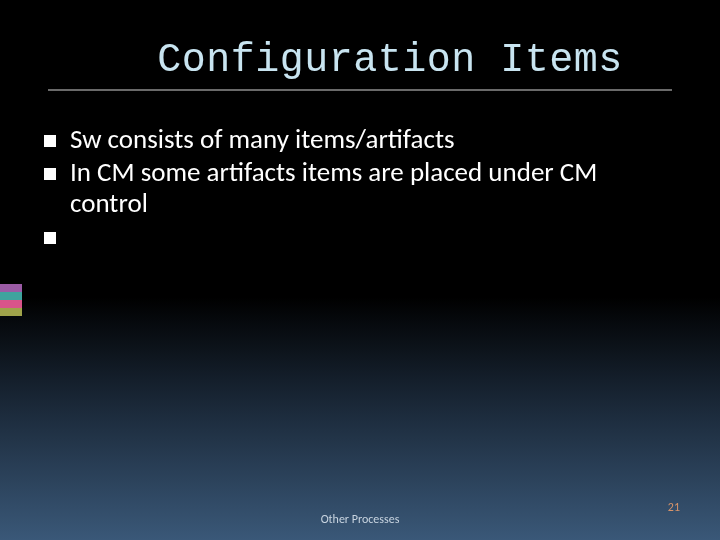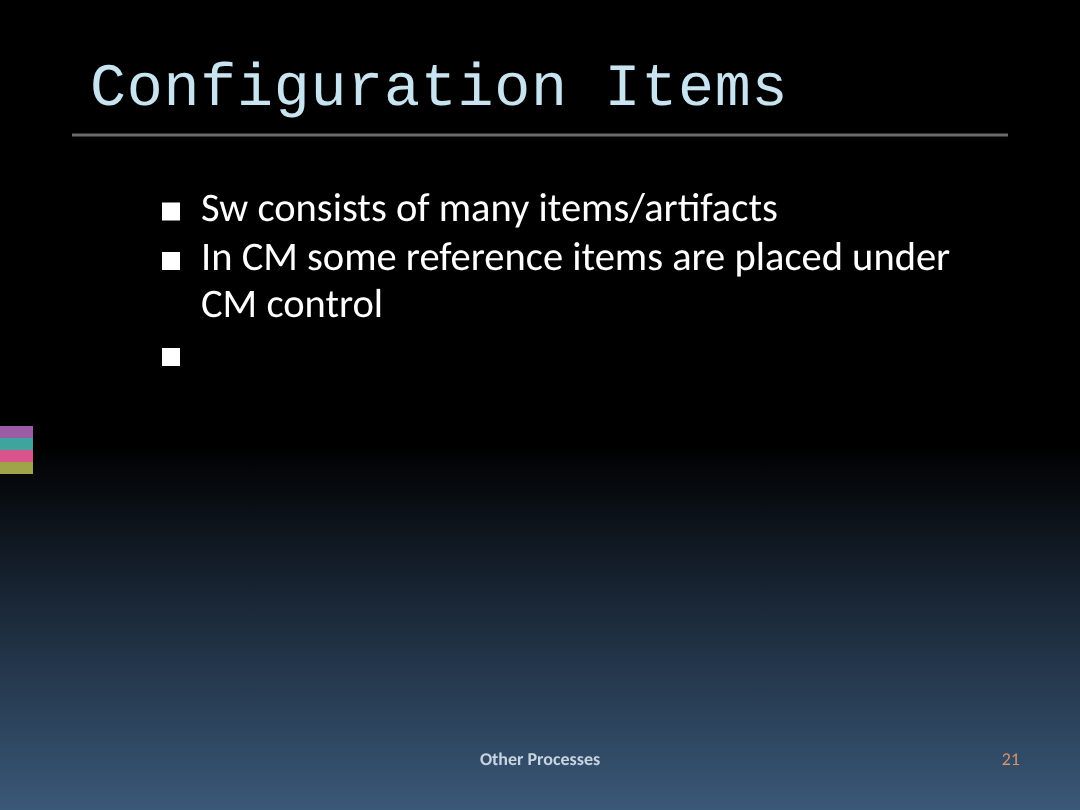--- a/index.html
+++ b/index.html
@@ -12,28 +12,29 @@
     color: #ffffff;
     font-family: "Segoe UI", "Calibri", Arial, sans-serif;
   }
   .title {
     font-family: "Consolas", "Courier New", monospace;
     font-size: 40px;
     color: #c8e4f0;
     padding: 38px 0 6px 60px;
     font-weight: normal;
     letter-spacing: 0.5px;
+    text-align: center;
   }
   .title-underline {
     height: 2px;
     background: #6a6a6a;
     margin: 0 48px 0 48px;
   }
   .content {
-    padding: 32px 60px 0 108px;
+    padding: 32px 60px 0 44px;
   }
   .bullet-item {
     display: flex;
     align-items: flex-start;
     margin-bottom: 2px;
     line-height: 1.15;
   }
   .bullet-marker {
     width: 12px;
     height: 12px;
@@ -54,26 +55,25 @@
     top: 284px;
     width: 22px;
   }
   .bar { height: 8px; width: 22px; }
   .bar-purple { background: #9b5ba5; }
   .bar-teal   { background: #3fa39e; }
   .bar-pink   { background: #d9548a; }
   .bar-olive  { background: #9fa34a; }
   .footer-center {
     position: absolute;
-    bottom: 26px;
+    bottom: 14px;
     left: 50%;
     transform: translateX(-50%);
     font-size: 12px;
     color: #c8d4e0;
-    font-weight: bold;
   }
   .footer-right {
     position: absolute;
     bottom: 26px;
     right: 40px;
     font-size: 12px;
     color: #d8946a;
   }
 </style>
 </head>
@@ -91,21 +91,21 @@
     <div class="bar bar-olive"></div>
   </div>
 
   <div class="content">
     <div class="bullet-item">
       <div class="bullet-marker"></div>
       <div class="bullet-text">Sw consists of many items/artifacts</div>
     </div>
     <div class="bullet-item">
       <div class="bullet-marker"></div>
-      <div class="bullet-text">In CM some reference items are placed under CM control</div>
+      <div class="bullet-text">In CM some artifacts items are placed under CM control</div>
     </div>
     <div class="bullet-item">
       <div class="bullet-marker"></div>
     </div>
   </div>
 
   <div class="footer-center">Other Processes</div>
   <div class="footer-right">21</div>
 
 </div>

